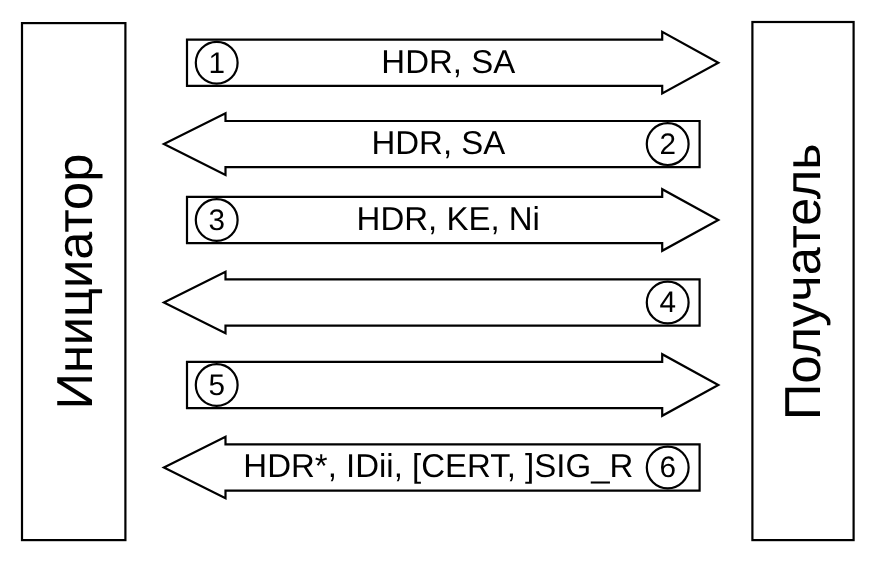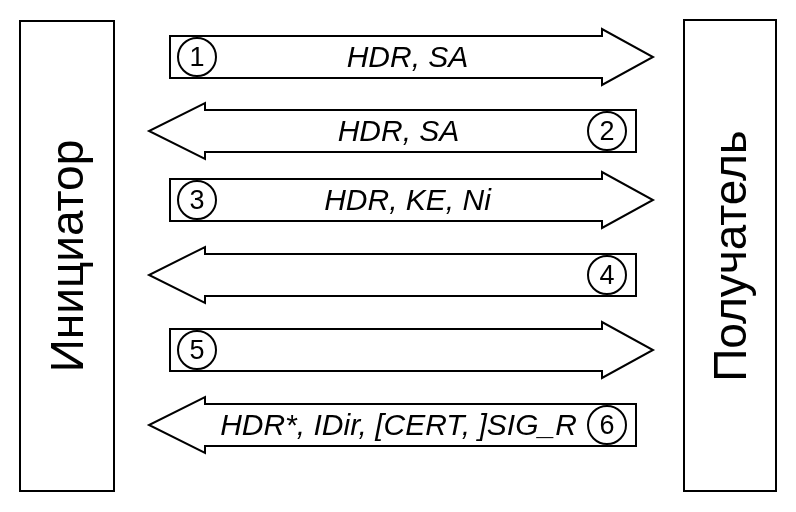--- a/index.html
+++ b/index.html
@@ -16,21 +16,21 @@
   .row svg{position:absolute;left:0;top:0;overflow:visible;display:block;}
   .row.right{left:169px;width:486px;}
   .row.left{left:147px;width:490px;}
 
   .num{position:absolute;top:9px;width:36px;height:36px;border:2px solid #000;border-radius:50%;
        font-size:27px;display:flex;align-items:center;justify-content:center;background:transparent;}
   .right .num{left:8px;}
   .left .num{right:10px;}
 
   .label{position:absolute;top:8px;height:42px;display:flex;align-items:center;justify-content:center;
-         font-size:30px;white-space:nowrap;font-style:italic;}
+         font-size:30px;white-space:nowrap;}
   .right .label{left:44px;width:389px;}
   .left .label{left:58px;width:387px;}
 </style>
 </head>
 <body>
 
 <div class="stage">
 
   <div class="actor actor-left">
     <div class="actor-label">Инициатор</div>
@@ -76,16 +76,16 @@
       <polygon points="1,8 433,8 433,1 484,29 433,57 433,50 1,50" fill="#ffffff" stroke="#000000" stroke-width="2"></polygon>
     </svg>
     <span class="num">5</span>
   </div>
 
   <div class="row left" style="top:396px">
     <svg width="490" height="58" viewBox="0 0 490 58">
       <polygon points="489,8 58,8 58,1 2,29 58,57 58,50 489,50" fill="#ffffff" stroke="#000000" stroke-width="2"></polygon>
     </svg>
     <span class="num">6</span>
-    <span class="label">HDR*, IDir, [CERT, ]SIG_R</span>
+    <span class="label">HDR*, IDii, [CERT, ]SIG_R</span>
   </div>
 
 </div>
 
 </body></html>

